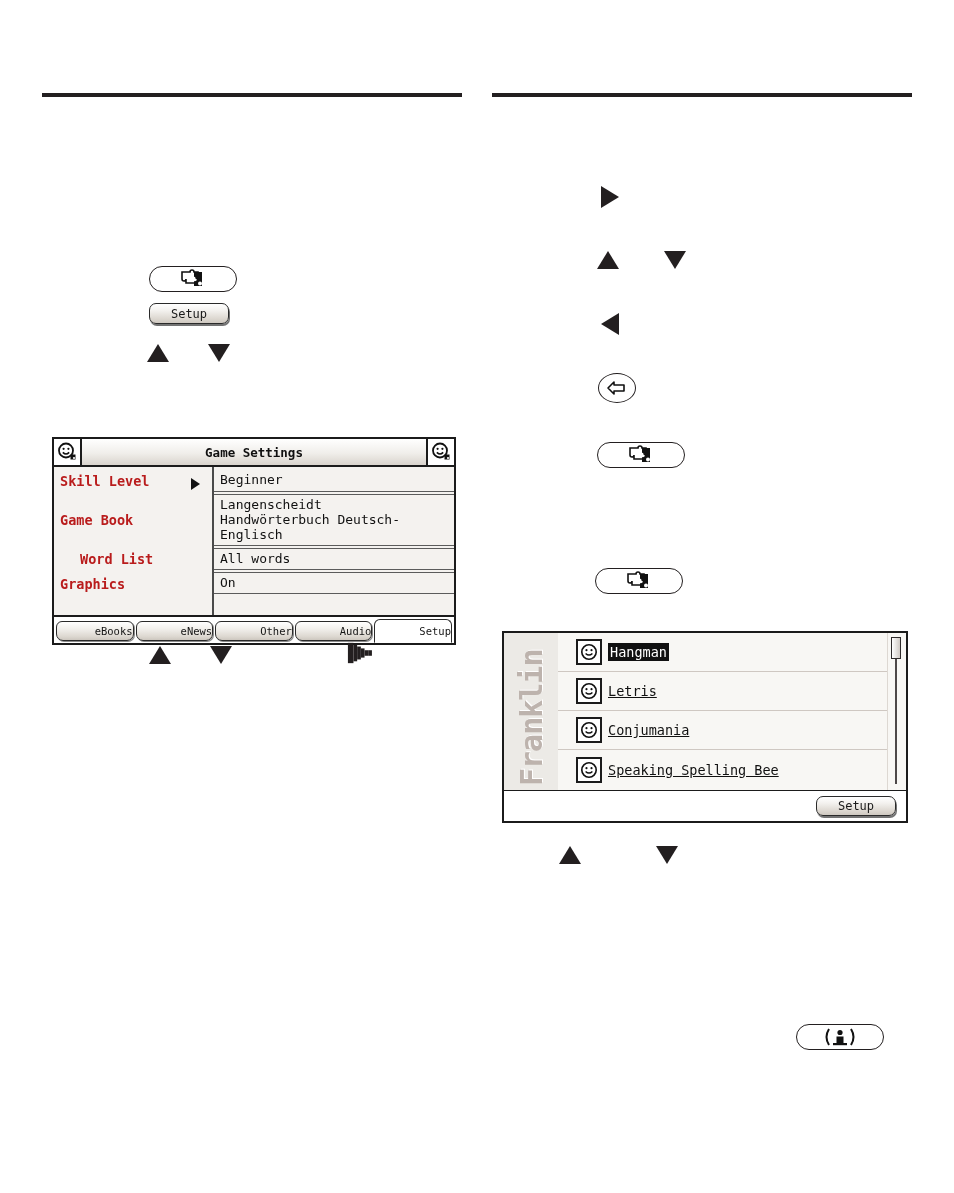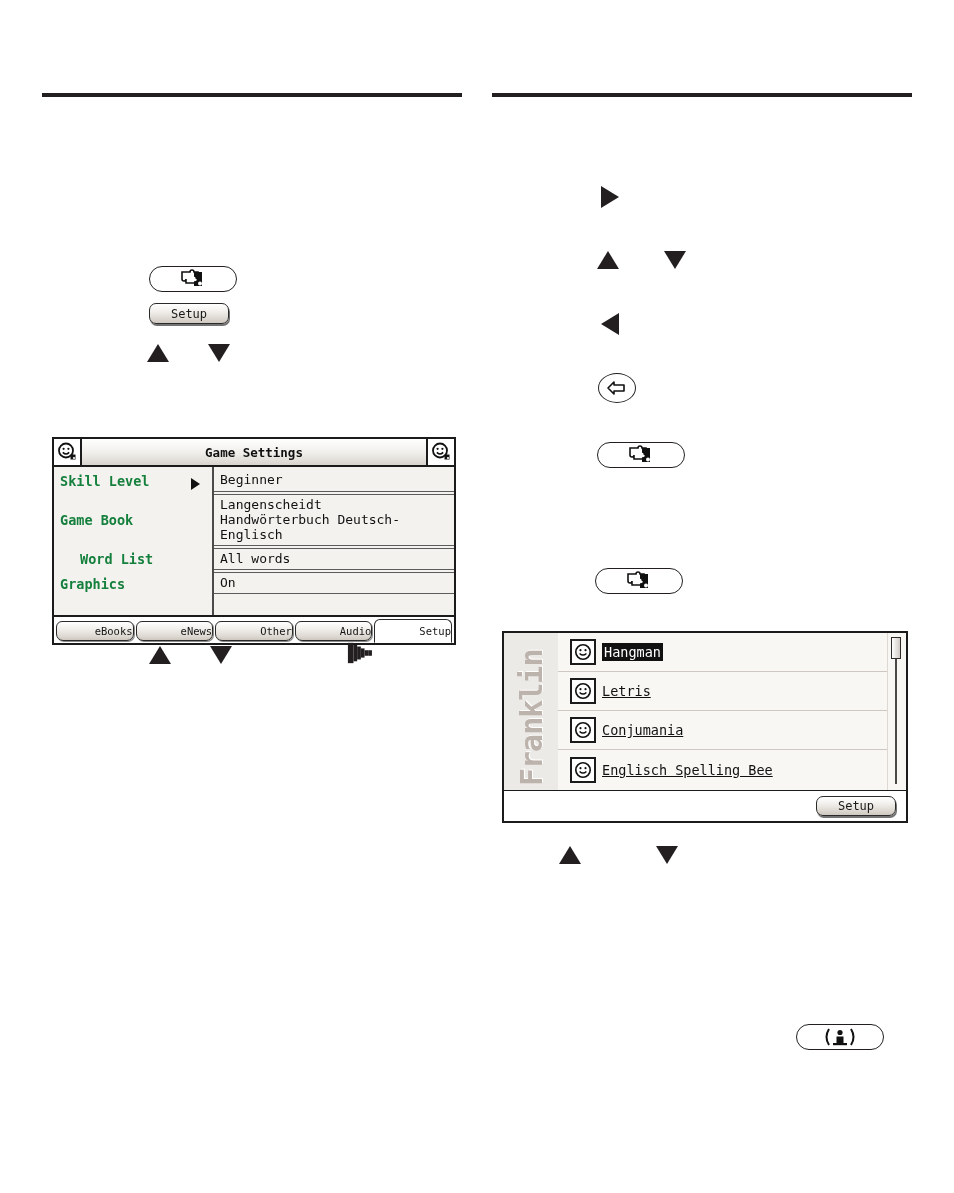--- a/index.html
+++ b/index.html
@@ -137,21 +137,21 @@
   .ss-values {
     flex: 1;
     position: relative;
   }
   .ss-lab {
     position: absolute;
     left: 6px;
     font-family: "DejaVu Sans Mono", monospace;
     font-size: 13.5px;
     font-weight: bold;
-    color: #15803d;
+    color: #b91c1c;
     white-space: nowrap;
   }
   .ss-caret {
     position: absolute;
     width: 0; height: 0;
     border-top: 6px solid transparent;
     border-bottom: 6px solid transparent;
     border-left: 9px solid #111;
   }
   .ss-val {
@@ -248,21 +248,21 @@
     flex: 1;
     position: relative;
     background: #f8f7f4;
   }
   .gl-row {
     position: relative;
     height: 39px;
     display: flex;
     align-items: center;
     border-bottom: 1px solid #cfc8c2;
-    padding-left: 12px;
+    padding-left: 18px;
     box-sizing: border-box;
   }
   .gl-row:last-child { border-bottom: none; }
   .gl-ico {
     width: 26px; height: 26px;
     border: 2px solid #1b1b1b;
     background: #ffffff;
     display: flex; align-items:center; justify-content:center;
     box-sizing: border-box;
     margin-right: 6px;
@@ -496,21 +496,21 @@
 
       <div class="gl-row">
         <div class="gl-ico">
           <svg viewBox="0 0 20 20" width="18" height="18">
             <circle cx="10" cy="10" r="8" fill="#ffffff" stroke="#111" stroke-width="1.8"></circle>
             <circle cx="7.2" cy="8" r="1.2" fill="#111"></circle>
             <circle cx="12.8" cy="8" r="1.2" fill="#111"></circle>
             <path d="M6.2 11.6 q3.8 3.6 7.6 0" fill="none" stroke="#111" stroke-width="1.6"></path>
           </svg>
         </div>
-        <span class="gl-label">Englisch Spelling Bee</span>
+        <span class="gl-label">Speaking Spelling Bee</span>
       </div>
 
     </div>
 
     <div class="gl-scroll">
       <div class="gl-track"></div>
       <div class="gl-thumb"></div>
     </div>
   </div>
 

